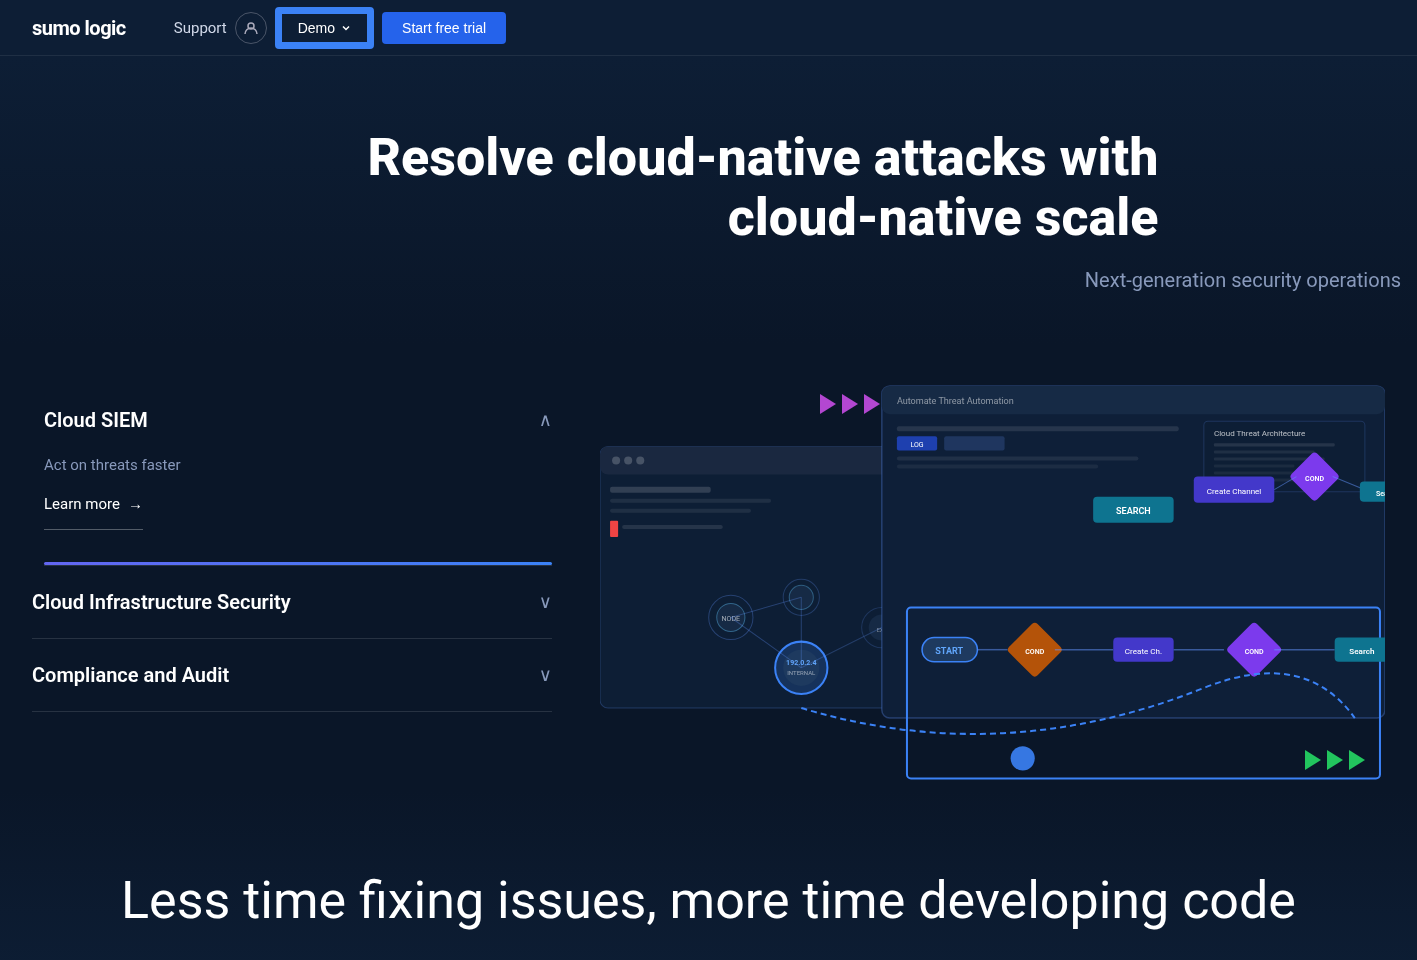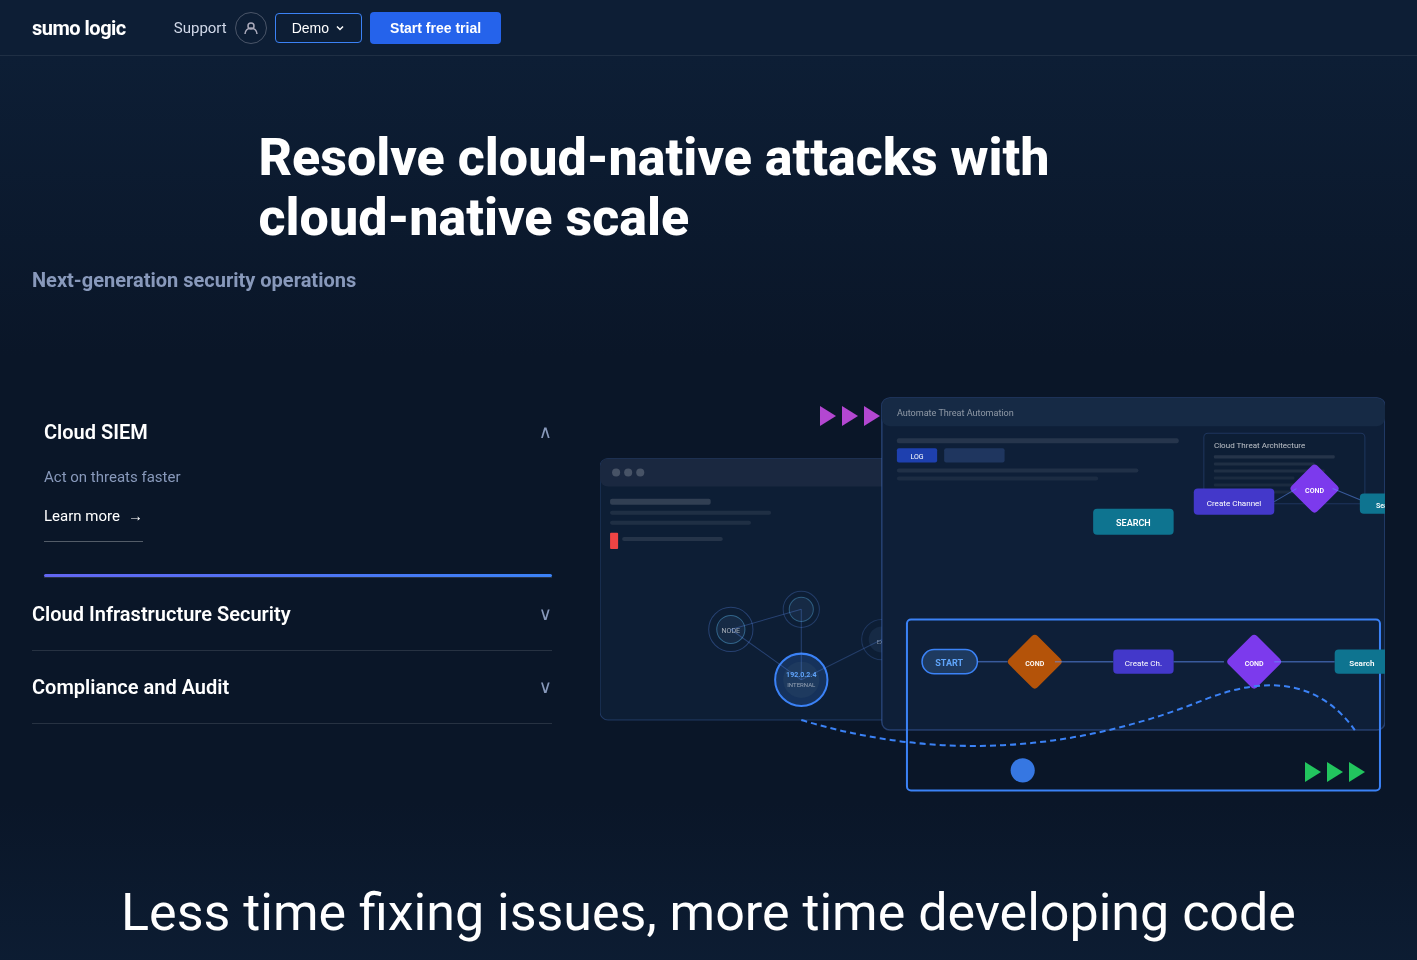--- a/index.html
+++ b/index.html
@@ -65,63 +65,62 @@
       border-radius: 50%;
       border: 1px solid #4a5568;
       display: flex;
       align-items: center;
       justify-content: center;
       cursor: pointer;
     }
 
     .nav-demo-btn {
       background: transparent;
-      border: 1px solid #3b82f6;
+      border: 7px solid #3b82f6;
       color: #ffffff;
       padding: 6px 16px;
       border-radius: 4px;
       font-size: 14px;
       cursor: pointer;
       display: flex;
       align-items: center;
       gap: 6px;
     }
 
     .nav-trial-btn {
       background: #2563eb;
       border: none;
       color: #ffffff;
       padding: 8px 20px;
       border-radius: 4px;
       font-size: 14px;
-      font-weight: 700;
+      font-weight: 400;
       cursor: pointer;
     }
 
     
     .hero {
-      text-align: left;
-      padding: 72px 32px 48px;
+      text-align: right;
+      padding: 72px 16px 48px;
       background: linear-gradient(180deg, #0d1e35 0%, #0a1628 100%);
     }
 
     .hero-title {
       font-size: 52px;
       font-weight: 800;
       line-height: 1.15;
       color: #ffffff;
       max-width: 900px;
       margin: 0 auto 20px;
     }
 
     .hero-subtitle {
       font-size: 20px;
       color: #8899bb;
-      margin-bottom: 16px;
-      font-weight: bold;
+      margin-bottom: 4px;
     }
 
     
     .main-content {
       display: flex;
       padding: 0 32px;
       gap: 48px;
       margin-top: 40px;
       position: relative;
     }

